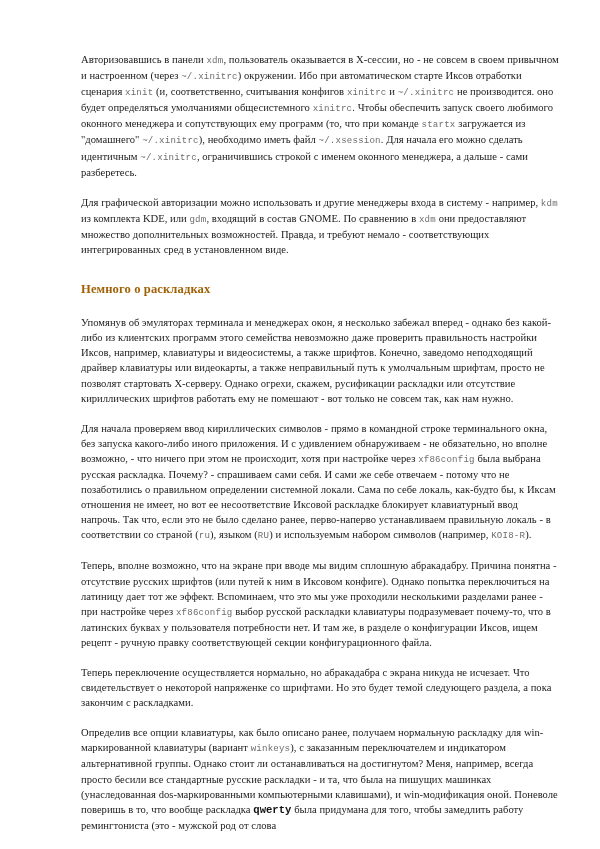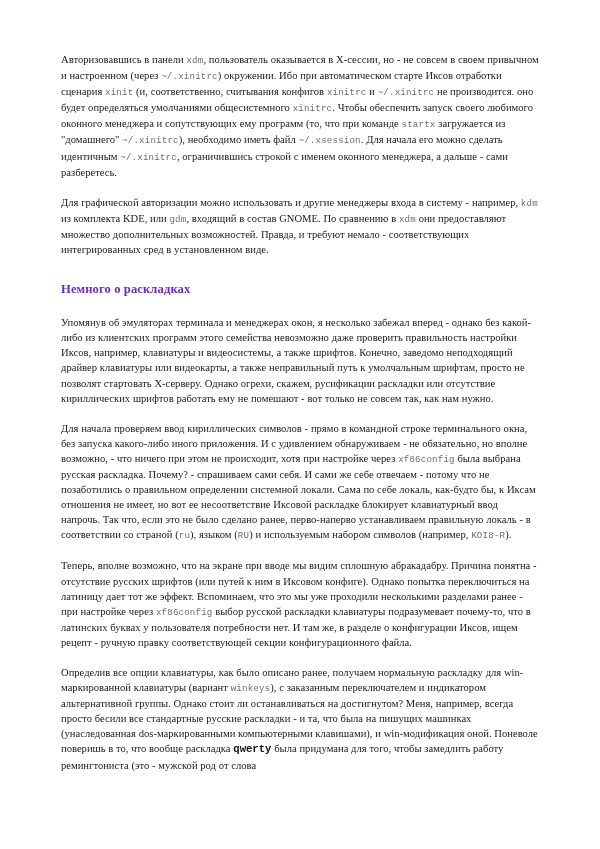--- a/index.html
+++ b/index.html
@@ -16,41 +16,42 @@
     color: #1b1b1b;
     -webkit-font-smoothing: antialiased;
   }
   .page {
     box-sizing: border-box;
     width: 480px;
     height: 849px;
     padding: 52px 61px 8px 61px;
     background: #ffffff;
     position: relative;
+    margin-left: 20px;
   }
   .doc-body {
     width: 478px;
   }
   p.para {
     margin: 0 0 15px 0;
     font-size: 10.6px;
     line-height: 15.1px;
     text-align: left;
     color: #1b1b1b;
     word-spacing: 0.1px;
   }
   p.para:last-child {
     margin-bottom: 0;
   }
   h2.section-heading {
     margin: 24px 0 18px 0;
     font-size: 12.6px;
     line-height: 16px;
     font-weight: bold;
-    color: #6d28d9;
+    color: #a16207;
     font-family: "Liberation Serif", "DejaVu Serif", serif;
     letter-spacing: 0.1px;
   }
   code, .code {
     font-family: "Liberation Mono", "DejaVu Sans Mono", monospace;
     font-size: 9.1px;
     color: #6d6d6d;
     letter-spacing: 0.2px;
     white-space: nowrap;
   }
@@ -71,17 +72,18 @@
     <p class="para"><span>Для графической авторизации можно использовать и другие менеджеры входа в систему - например, </span><code class="code">kdm</code><span> из комплекта KDE, или </span><code class="code">gdm</code><span>, входящий в состав GNOME. По сравнению в </span><code class="code">xdm</code><span> они предоставляют множество дополнительных возможностей. Правда, и требуют немало - соответствующих интегрированных сред в установленном виде.</span></p>
 
     <h2 class="section-heading">Немного о раскладках</h2>
 
     <p class="para"><span>Упомянув об эмуляторах терминала и менеджерах окон, я несколько забежал вперед - однако без какой-либо из клиентских программ этого семейства невозможно даже проверить правильность настройки Иксов, например, клавиатуры и видеосистемы, а также шрифтов. Конечно, заведомо неподходящий драйвер клавиатуры или видеокарты, а также неправильный путь к умолчальным шрифтам, просто не позволят стартовать X-серверу. Однако огрехи, скажем, русификации раскладки или отсутствие кириллических шрифтов работать ему не помешают - вот только не совсем так, как нам нужно.</span></p>
 
     <p class="para"><span>Для начала проверяем ввод кириллических символов - прямо в командной строке терминального окна, без запуска какого-либо иного приложения. И с удивлением обнаруживаем - не обязательно, но вполне возможно, - что ничего при этом не происходит, хотя при настройке через </span><code class="code">xf86config</code><span> была выбрана русская раскладка. Почему? - спрашиваем сами себя. И сами же себе отвечаем - потому что не позаботились о правильном определении системной локали. Сама по себе локаль, как-будто бы, к Иксам отношения не имеет, но вот ее несоответствие Иксовой раскладке блокирует клавиатурный ввод напрочь. Так что, если это не было сделано ранее, перво-наперво устанавливаем правильную локаль - в соответствии со страной (</span><code class="code">ru</code><span>), языком (</span><code class="code">RU</code><span>) и используемым набором символов (например, </span><code class="code">KOI8-R</code><span>).</span></p>
 
     <p class="para"><span>Теперь, вполне возможно, что на экране при вводе мы видим сплошную абракадабру. Причина понятна - отсутствие русских шрифтов (или путей к ним в Иксовом конфиге). Однако попытка переключиться на латиницу дает тот же эффект. Вспоминаем, что это мы уже проходили несколькими разделами ранее - при настройке через </span><code class="code">xf86config</code><span> выбор русской раскладки клавиатуры подразумевает почему-то, что в латинских буквах у пользователя потребности нет. И там же, в разделе о конфигурации Иксов, ищем рецепт - ручную правку соответствующей секции конфигурационного файла.</span></p>
 
+    <p class="para"><span>Теперь переключение осуществляется нормально, но абракадабра с экрана никуда не исчезает. Что свидетельствует о некоторой напряженке со шрифтами. Но это будет темой следующего раздела, а пока закончим с раскладками.</span></p>
 
     <p class="para"><span>Определив все опции клавиатуры, как было описано ранее, получаем нормальную раскладку для win-маркированной клавиатуры (вариант </span><code class="code">winkeys</code><span>), с заказанным переключателем и индикатором альтернативной группы. Однако стоит ли останавливаться на достигнутом? Меня, например, всегда просто бесили все стандартные русские раскладки - и та, что была на пишущих машинках (унаследованная dos-маркированными компьютерными клавишами), и win-модификация оной. Поневоле поверишь в то, что вообще раскладка </span><b class="strong">qwerty</b><span> была придумана для того, чтобы замедлить работу ремингтониста (это - мужской род от слова</span></p>
 
   </div>
 </div>
 
 </body></html>

